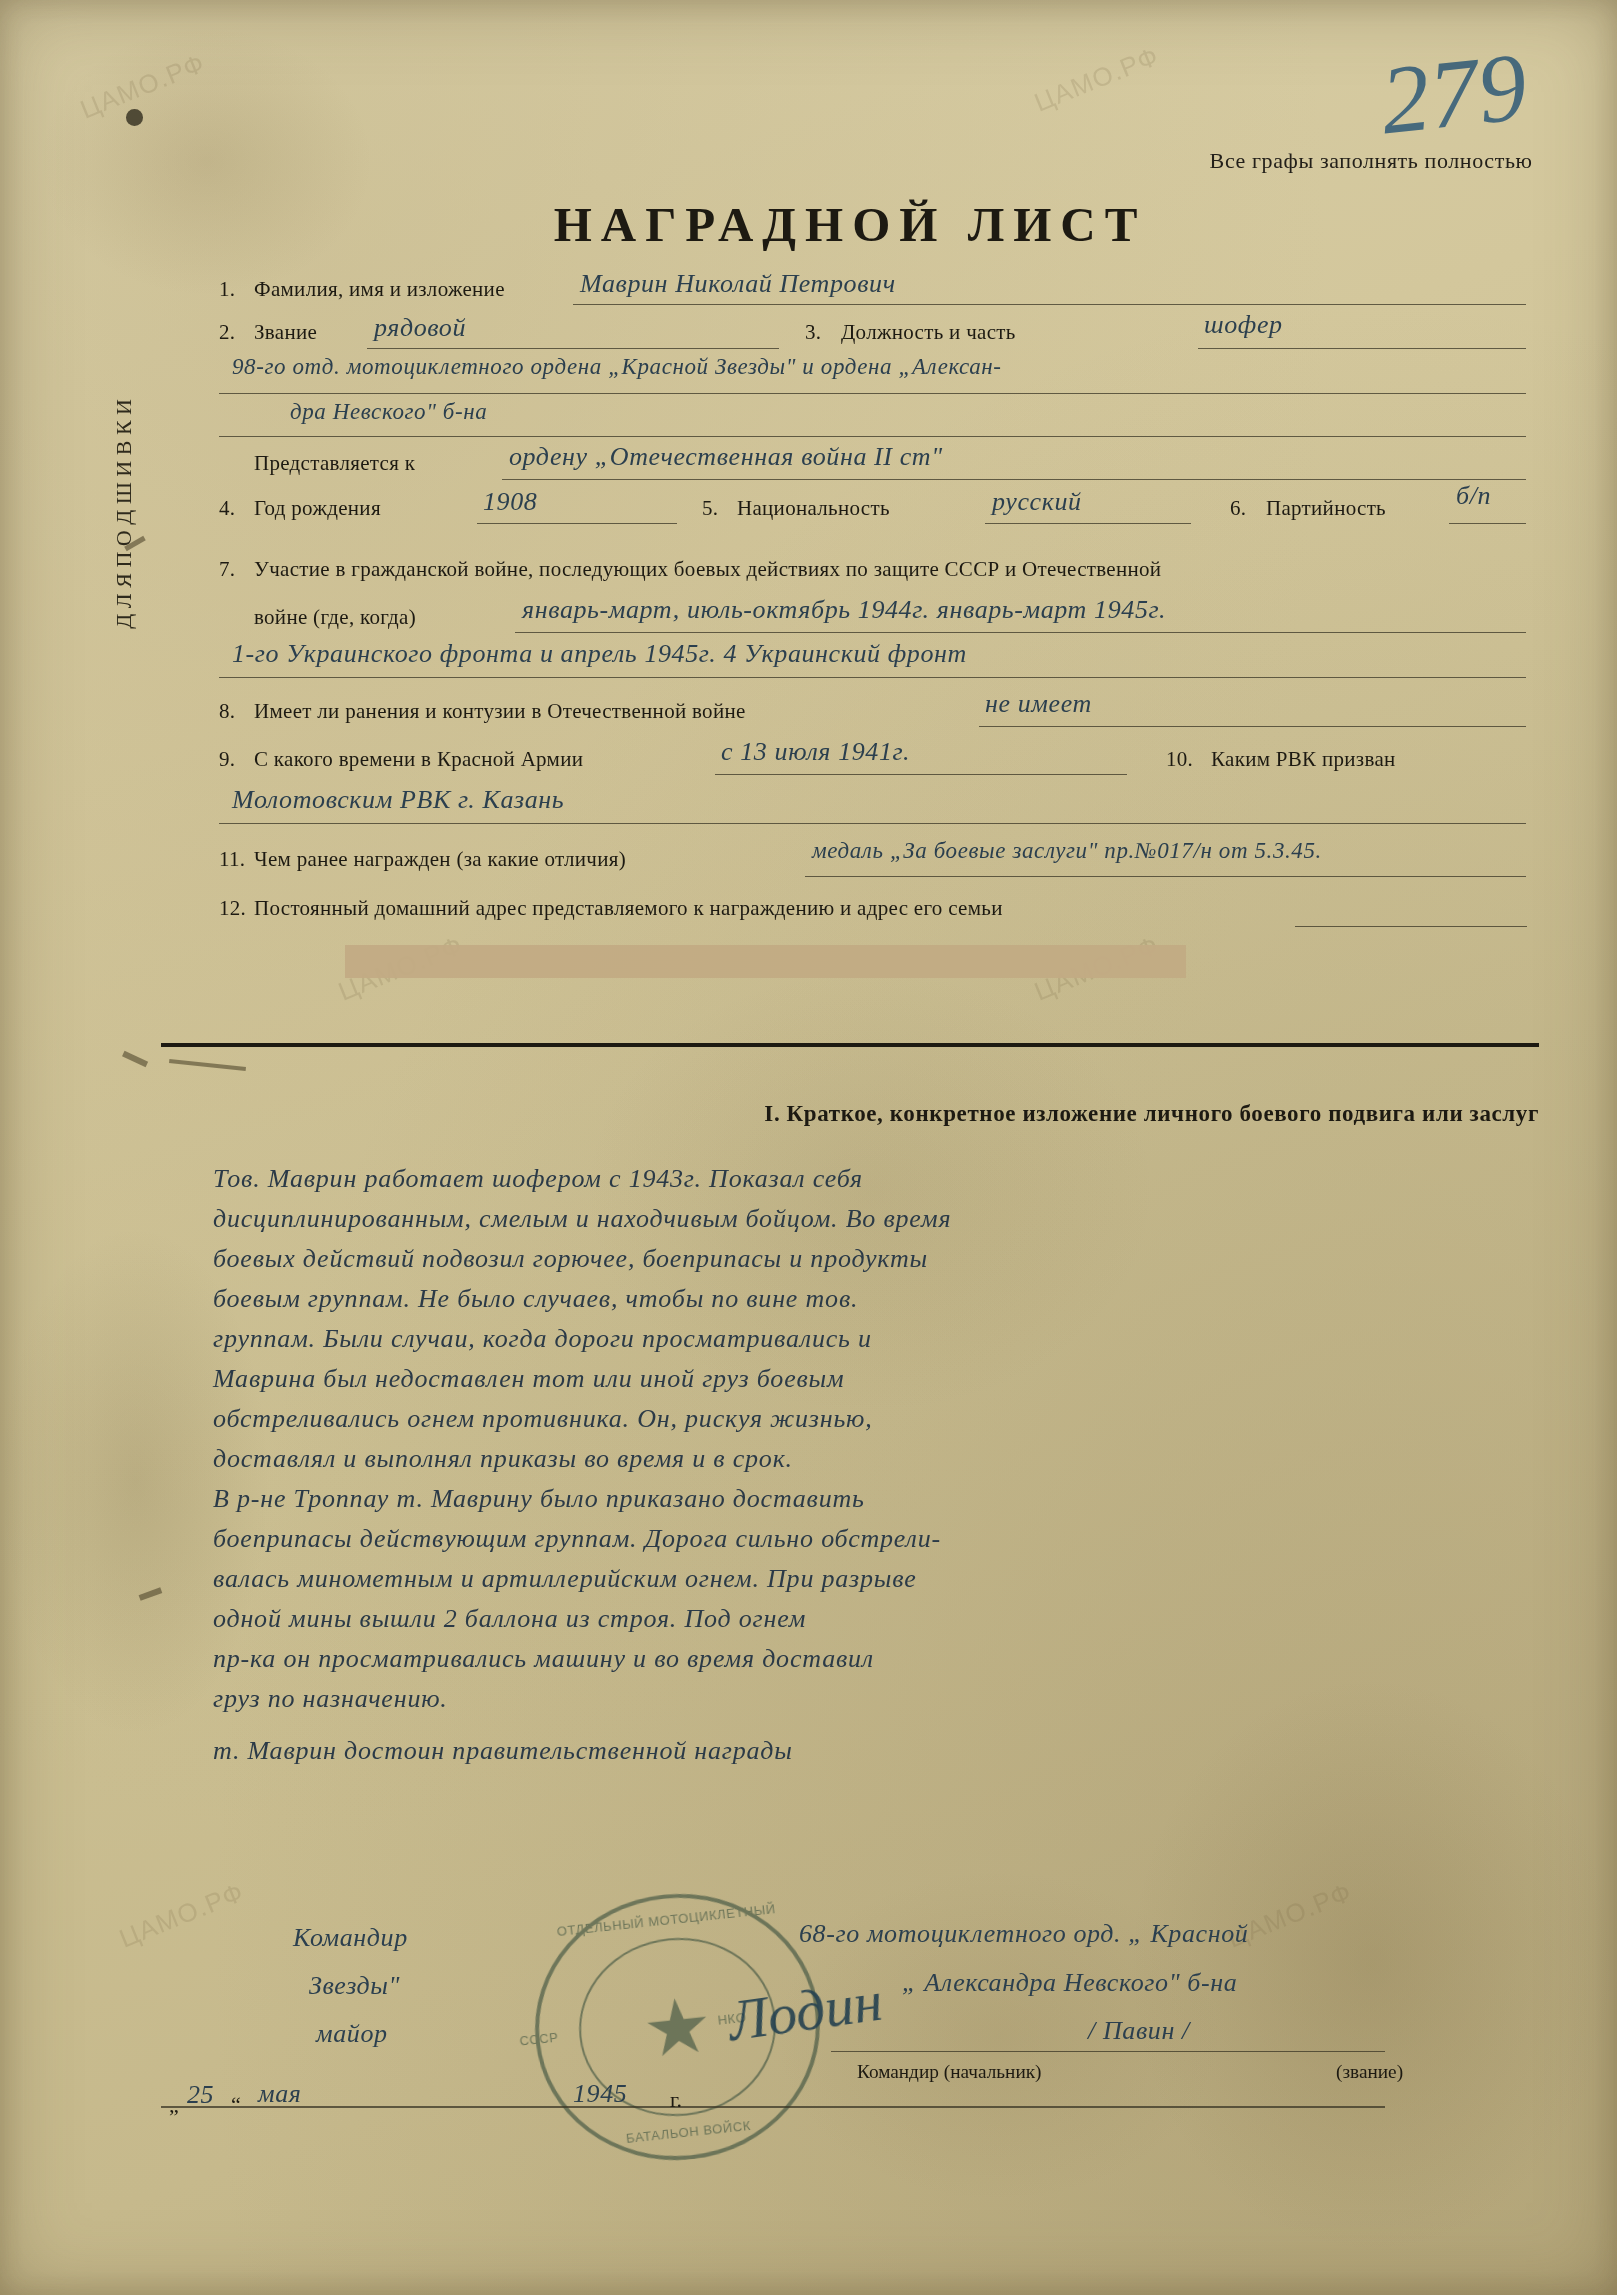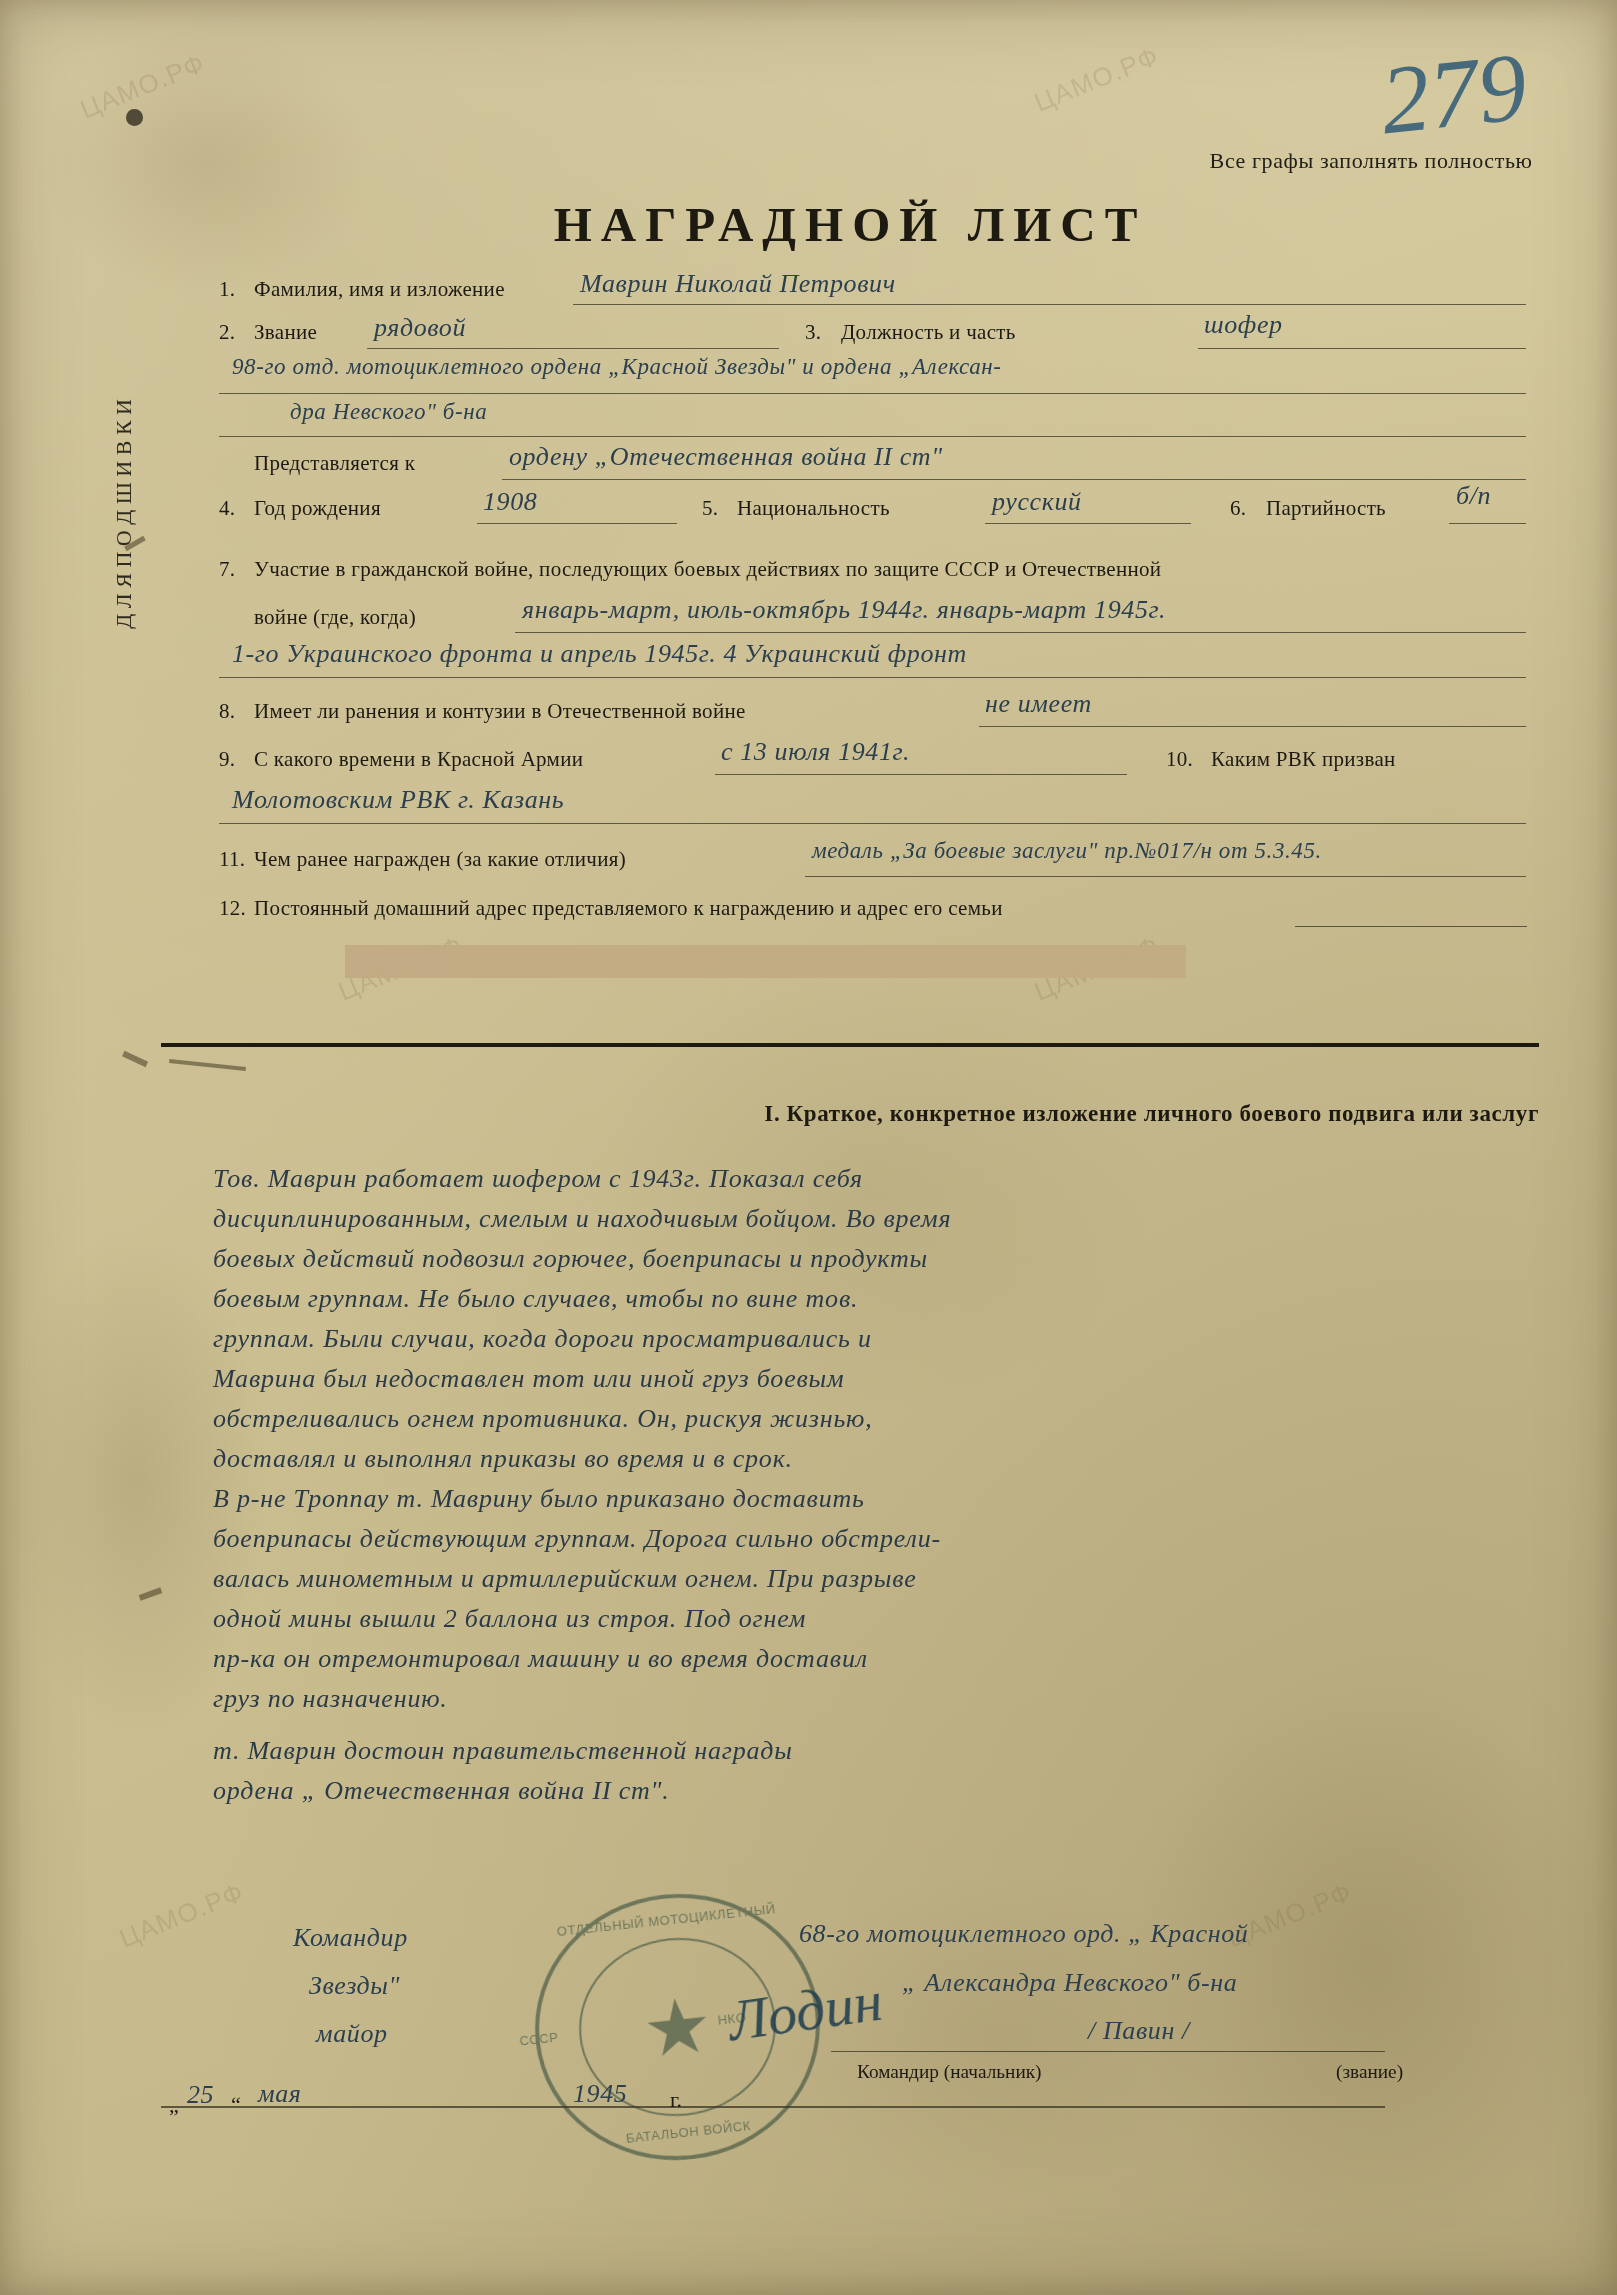--- a/index.html
+++ b/index.html
@@ -227,24 +227,23 @@
     <div>боевых  действий   подвозил   горючее,  боеприпасы и продукты</div>
     <div>боевым  группам. Не было случаев, чтобы  по  вине тов.</div>
     <div>группам. Были   случаи,  когда  дороги  просматривались и</div>
     <div>Маврина  был    недоставлен  тот  или  иной  груз  боевым</div>
     <div>обстреливались  огнем   противника. Он,  рискуя  жизнью,</div>
     <div>доставлял  и  выполнял   приказы  во  время  и в срок.</div>
     <div>В  р-не  Троппау  т. Маврину   было   приказано  доставить</div>
     <div>боеприпасы  действующим   группам. Дорога   сильно обстрели-</div>
     <div>валась  минометным  и  артиллерийским  огнем. При  разрыве</div>
     <div>одной    мины  вышли  2  баллона  из  строя. Под  огнем</div>
-    <div>пр-ка   он  отремонтировал   машину  и  во время  доставил</div>
+    <div>пр-ка   он  просматривались   машину  и  во время  доставил</div>
     <div>груз     по    назначению.</div>
     <div style="margin-top:11.6px;">т. Маврин   достоин   правительственной   награды</div>
-    <div>       ордена „   Отечественная   война II ст".</div>
   </div>
 
   <div class="hand big" style="position:absolute;left:293px;top:1923px;">Командир</div>
   <div class="hand big" style="position:absolute;left:309px;top:1971px;">Звезды"</div>
   <div class="hand big" style="position:absolute;left:316px;top:2019px;">майор</div>
 
   <div class="hand big" style="position:absolute;left:799px;top:1919px;">68-го  мотоциклетного  орд. „ Красной</div>
   <div class="hand big" style="position:absolute;left:902px;top:1968px;">„ Александра Невского" б-на</div>
   <div class="hand big" style="position:absolute;left:1088px;top:2016px;">/ Павин /</div>
 

